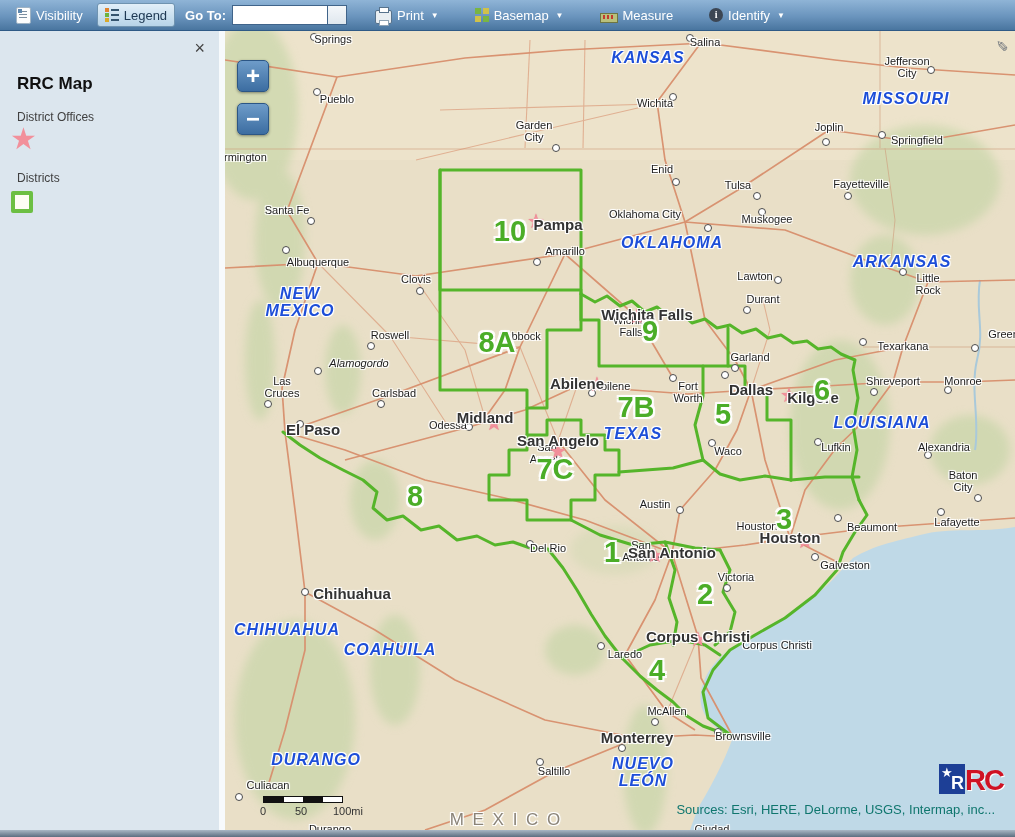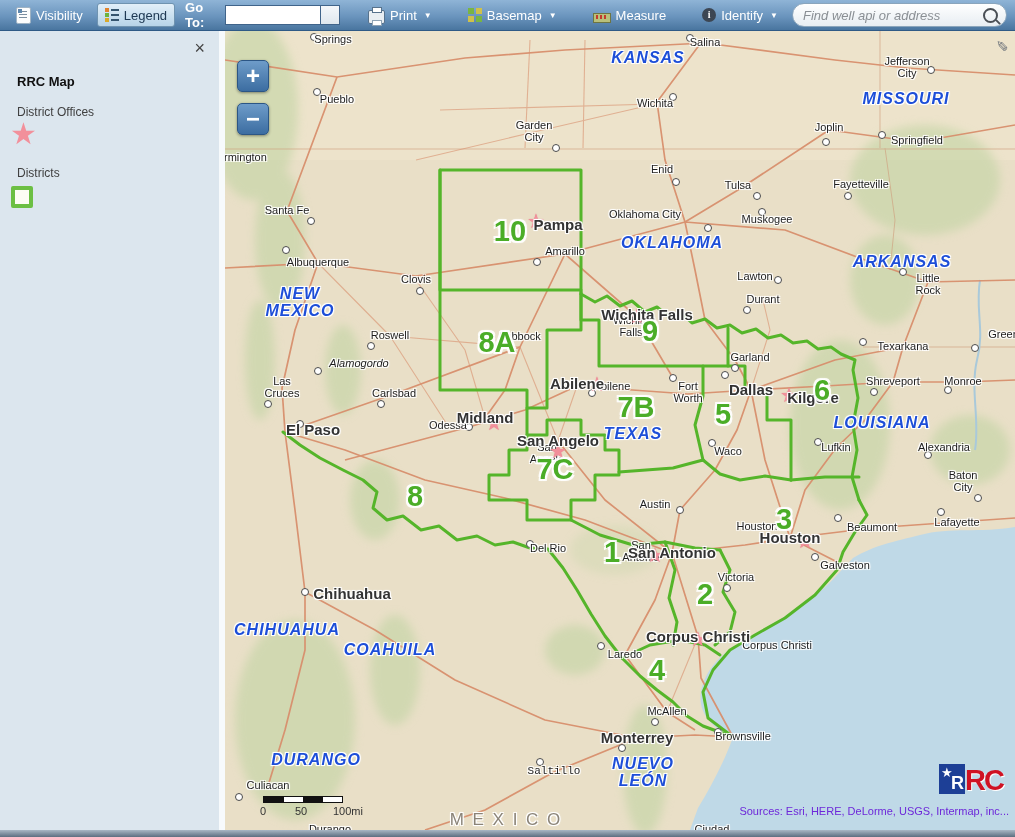--- a/index.html
+++ b/index.html
@@ -61,21 +61,21 @@
   .ic-measure{width:16px;height:8px;background:#b9c07b;border:1px solid #6e7542;margin-top:5px;}
   .ic-measure::before{content:"";position:absolute;left:2px;top:1px;width:2px;height:4px;
     background:#c23b2e;box-shadow:4px 0 0 #c23b2e,8px 0 0 #c23b2e;}
   .ic-info{width:14px;height:14px;border-radius:50%;background:#3c4653;color:#fff;
     font-size:10px;font-weight:bold;text-align:center;line-height:14px;font-family:"Liberation Serif",serif;}
 
   
   .panel{position:absolute;top:30px;left:0;width:219px;bottom:7px;background:#dce6ee;z-index:20;}
   .panel .close{position:absolute;top:8px;right:8px;background:none;border:none;
     font-size:18px;color:#444;cursor:pointer;line-height:1;font-family:inherit;}
-  .panel h2{margin:44px 16px 0 17px;font-size:13px;color:#101010;}
+  .panel h2{margin:44px 16px 0 17px;font-size:17px;color:#101010;}
   .panel .item-label{margin:16px 0 0 17px;font-size:12px;color:#404040;}
   .legend-star{margin:-2px 0 0 10px;font-size:30px;color:#f2909b;line-height:1.1;}
   .legend-square{margin:6px 0 0 11px;width:14px;height:14px;background:#fdfdf4;
     border:4px solid #6cbf43;border-radius:2px;}
   .divider{position:absolute;top:30px;left:219px;width:6px;bottom:7px;background:#f7fafc;z-index:20;}
 
   
   .map{position:absolute;top:30px;left:225px;width:790px;height:800px;overflow:hidden;
     background:#e9dfc7;z-index:10;}
   .map svg{position:absolute;left:0;top:0;}
@@ -102,21 +102,21 @@
   #zoom-in{top:30px;} #zoom-out{top:73px;}
   .popout{position:absolute;right:6px;top:6px;font-size:15px;color:#6e747b;
     transform:scale(-1,-1);cursor:pointer;}
   .scalebar{position:absolute;left:38px;top:766px;}
   .scalebar .bar{width:78px;height:5px;border:1px solid #111;display:flex;}
   .scalebar .bar i{flex:1;}
   .scalebar .bar i:nth-child(odd){background:#111;}
   .scalebar .bar i:nth-child(even){background:#fff;}
   .scalebar .ticks{position:relative;height:13px;font-size:11px;color:#333;margin-top:2px;}
   .scalebar .ticks span{position:absolute;top:0;}
-  .attribution{position:absolute;right:6px;bottom:13px;font-size:11px;color:#6d28d9;}
+  .attribution{position:absolute;right:20px;bottom:13px;font-size:13px;color:#0f766e;}
   .rrc-logo{position:absolute;right:12px;bottom:36px;display:flex;align-items:center;}
   .rrc-box{width:26px;height:30px;background:#1d3f96;color:#fff;position:relative;
     display:flex;align-items:center;justify-content:center;font-size:15px;}
   .rrc-box .st{position:absolute;left:2px;top:1px;font-size:13px;color:#fff;}
   .rrc-box .r{position:absolute;right:1px;bottom:0px;font-weight:bold;font-size:18px;}
   .rrc-rest{font-size:29px;font-weight:bold;color:#cf1223;letter-spacing:-2px;
     line-height:30px;position:relative;top:1px;text-shadow:1px 1px 0 #fff;}
 
   .bottombar{position:absolute;left:0;right:0;bottom:0;height:7px;
     background:linear-gradient(#a9b7c4,#5d6e80);z-index:40;}
@@ -162,24 +162,20 @@
   </button>
   <button class="tb-btn" style="margin-left:14px;">
     <span class="ic ic-measure"></span>
     <span>Measure</span>
   </button>
   <button class="tb-btn" style="margin-left:14px;">
     <span class="ic ic-info">i</span>
     <span>Identify</span>
     <span class="caret">▼</span>
   </button>
-  <span class="search">
-    <input placeholder="Find well api or address" style="">
-    <span class="mag"></span>
-  </span>
 </div>
 
 <aside class="panel">
   <button class="close">×</button>
   <h2>RRC Map</h2>
   <div class="item-label">District Offices</div>
   <div class="legend-star">★</div>
   <div class="item-label">Districts</div>
   <div class="legend-square"></div>
 </aside>
@@ -401,21 +397,21 @@
       <div class="ml city halo" style="left: 647px; top: 498px;">Beaumont</div>
       <div class="ml city halo" style="left: 620px; top: 536px;">Galveston</div>
       <div class="ml city halo" style="left: 323px; top: 519px;">Del Rio</div>
       <div class="ml city halo" style="left: 416px; top: 522px;">San
 Antonio</div>
       <div class="ml city halo" style="left: 511px; top: 548px;">Victoria</div>
       <div class="ml city halo" style="left: 552px; top: 616px;">Corpus Christi</div>
       <div class="ml city halo" style="left: 400px; top: 625px;">Laredo</div>
       <div class="ml city halo" style="left: 442px; top: 682px;">McAllen</div>
       <div class="ml city halo" style="left: 518px; top: 707px;">Brownsville</div>
-      <div class="ml city halo" style="left: 329px; top: 742px; font-family: Liberation Mono, monospace;">Saltillo</div>
+      <div class="ml city halo" style="left: 329px; top: 742px;">Saltillo</div>
       <div class="ml city halo" style="left: 43px; top: 756px;">Culiacan</div>
       <div class="ml city halo" style="left: 105px; top: 800px;">Durango</div>
       <div class="ml city halo" style="left: 487px; top: 800px;">Ciudad</div>
       <div class="ml star" style="left: 311px; top: 192px;">★</div>
       <div class="ml star" style="left: 412px; top: 287px;">★</div>
       <div class="ml star" style="left: 372px; top: 355px;">★</div>
       <div class="ml star" style="left: 564px; top: 366px;">★</div>
       <div class="ml star" style="left: 269px; top: 394px;">★</div>
       <div class="ml star" style="left: 333px; top: 422px;">★</div>
       <div class="ml star" style="left: 580px; top: 512px;">★</div>

